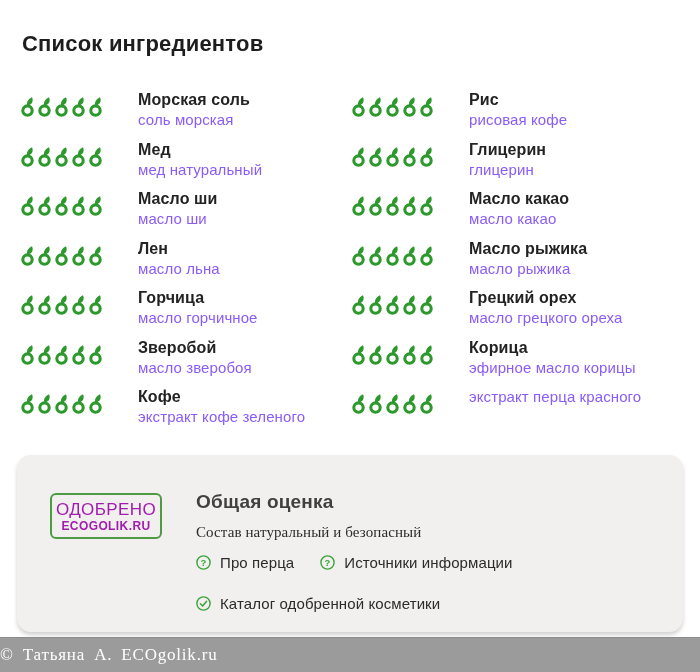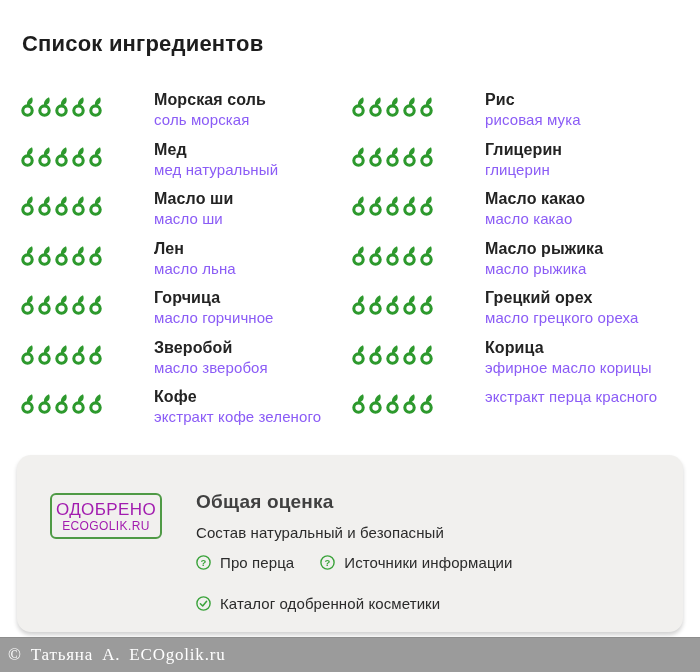--- a/index.html
+++ b/index.html
@@ -22,21 +22,21 @@
   }
 
   .list {
     position: absolute;
     left: 20px; top: 90px;
     width: 662px;
     display: grid;
     grid-template-columns: 331px 331px;
   }
   .col { display: flex; flex-direction: column; }
-  .row { display: flex; align-items: flex-start; height: 49.5px; gap: 16px; }
+  .row { display: flex; align-items: flex-start; height: 49.5px; }
   .rating {
     display: flex;
     gap: 1px;
     width: 84px;
     flex: 0 0 84px;
     margin-top: 6px;
   }
   .rating svg { display: block; }
   .texts { margin-left: 34px; }
   .name {
@@ -69,25 +69,25 @@
     border: 2px solid #4f9a45;
     border-radius: 6px;
     color: #a21caf;
     display: flex;
     flex-direction: column;
     align-items: center;
     justify-content: center;
     flex: 0 0 112px;
   }
   .badge-l1 { font-size: 17px; font-weight: 500; line-height: 19px; letter-spacing: 0.4px; }
-  .badge-l2 { font-size: 12px; font-weight: 400; line-height: 14px; letter-spacing: 0.4px; text-align: center; }
+  .badge-l2 { font-size: 12px; font-weight: 700; line-height: 14px; letter-spacing: 0.4px; text-align: center; }
 
   .content { margin: 36px 0 0 34px; }
   .heading { font-size: 19px; font-weight: 600; color: #404040; letter-spacing: 0.2px; }
-  .verdict { margin-top: 11px; font-size: 15px; font-weight: 500; color: #2b2b2b; letter-spacing: 0.1px; }
+  .verdict { margin-top: 11px; font-size: 15px; font-weight: 500; color: #2b2b2b; letter-spacing: 0.1px; font-family: Liberation Serif, serif; }
   .links-row { margin-top: 13px; display: flex; gap: 26px; }
   .links-row.catalog { margin-top: 24px; }
   .link {
     display: inline-flex;
     align-items: center;
     gap: 9px;
     font-size: 15px;
     font-weight: 500;
     color: #2b2b2b;
     cursor: pointer;
@@ -101,21 +101,21 @@
     width: 700px; height: 35px;
     background: #9b9b9b;
     border-top: 1px solid #8d8d8d;
     color: #ffffff;
     font-family: "Liberation Serif", serif;
     font-size: 17px;
     letter-spacing: 0.8px;
     word-spacing: 4px;
     display: flex;
     align-items: center;
-    padding-left: 8px;
+    padding-left: 0;
   }
 </style>
 </head>
 <body>
 
 <div class="page">
 
   <h1 class="title">Список ингредиентов</h1>
 
   <div class="list">
@@ -342,21 +342,21 @@
               <circle cx="7.5" cy="14.6" r="4.7" fill="none" stroke="#2d992d" stroke-width="3.1"></circle>
               <path d="M7.1 9.7 C6.4 6.1 8.2 2.9 12.0 1.3 C13.6 4.7 12.3 8.2 8.6 9.5 Z" fill="#2d992d"></path>
             </svg>
             <svg width="16" height="21" viewBox="0 0 16 21">
               <circle cx="7.5" cy="14.6" r="4.7" fill="none" stroke="#2d992d" stroke-width="3.1"></circle>
               <path d="M7.1 9.7 C6.4 6.1 8.2 2.9 12.0 1.3 C13.6 4.7 12.3 8.2 8.6 9.5 Z" fill="#2d992d"></path>
             </svg>
           </div>
     <div class="texts">
       <div class="name">Рис</div>
-      <div class="sub">рисовая мука</div>
+      <div class="sub">рисовая кофе</div>
     </div>
   </div>
 
   <div class="row">
     <div class="rating">
             <svg width="16" height="21" viewBox="0 0 16 21">
               <circle cx="7.5" cy="14.6" r="4.7" fill="none" stroke="#2d992d" stroke-width="3.1"></circle>
               <path d="M7.1 9.7 C6.4 6.1 8.2 2.9 12.0 1.3 C13.6 4.7 12.3 8.2 8.6 9.5 Z" fill="#2d992d"></path>
             </svg>
             <svg width="16" height="21" viewBox="0 0 16 21">

